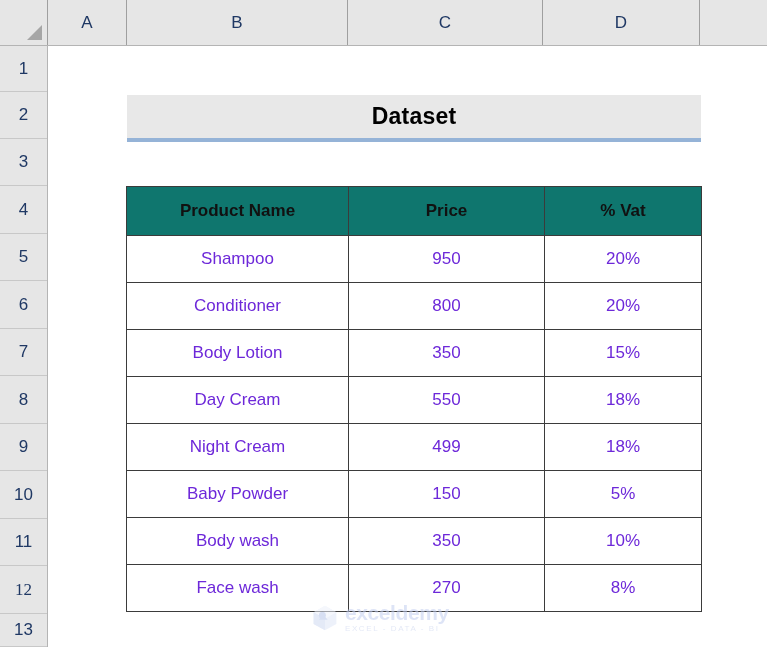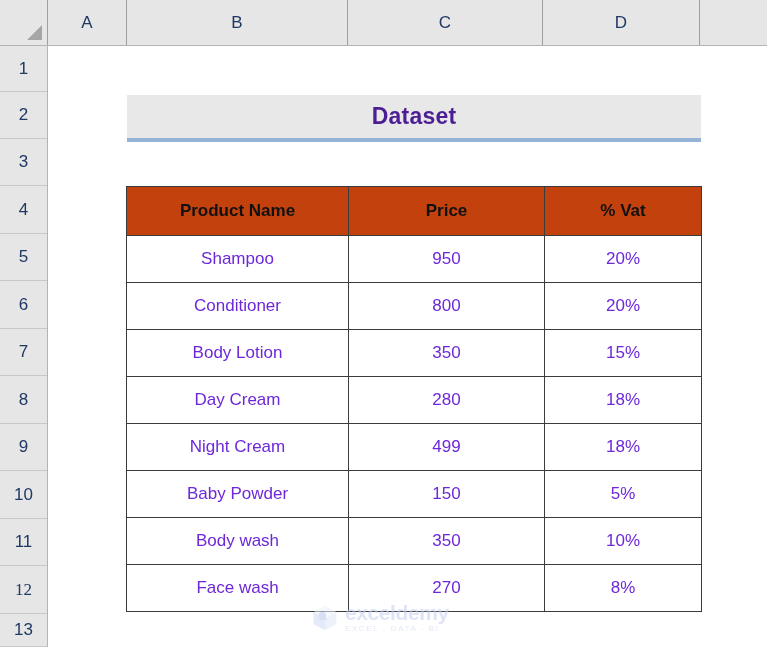--- a/index.html
+++ b/index.html
@@ -102,21 +102,21 @@
     width: 574px;
     height: 47px;
     background: #e8e8e8;
     border-bottom: 4px solid #95b3d7;
     box-sizing: border-box;
     display: flex;
     align-items: center;
     justify-content: center;
     font-size: 23px;
     font-weight: bold;
-    color: #4c1d95;
+    color: #000000;
     letter-spacing: 0.2px;
   }
 
   
   #data-table {
     position: absolute;
     left: 126px;
     top: 186px;
     border-collapse: collapse;
     table-layout: fixed;
@@ -127,21 +127,21 @@
     border: 1px solid #3b3b3b;
     height: 47px;
     text-align: center;
     vertical-align: middle;
     font-size: 17px;
     color: #6d28d9;
     padding: 0;
     box-sizing: border-box;
   }
   #data-table thead th {
-    background: #c2410c;
+    background: #0f766e;
     font-weight: bold;
     font-size: 17px;
     color: #111111;
     height: 49px;
     margin-top: 8px;
   }
   .col-w-name  { width: 222px; }
   .col-w-price { width: 196px; }
   .col-w-vat   { width: 157px; }
 
@@ -205,21 +205,21 @@
           <td class="col-w-price">800</td>
           <td class="col-w-vat">20%</td>
         </tr>
         <tr>
           <td class="col-w-name">Body Lotion</td>
           <td class="col-w-price">350</td>
           <td class="col-w-vat">15%</td>
         </tr>
         <tr>
           <td class="col-w-name">Day Cream</td>
-          <td class="col-w-price">280</td>
+          <td class="col-w-price">550</td>
           <td class="col-w-vat">18%</td>
         </tr>
         <tr>
           <td class="col-w-name">Night Cream</td>
           <td class="col-w-price">499</td>
           <td class="col-w-vat">18%</td>
         </tr>
         <tr>
           <td class="col-w-name">Baby Powder</td>
           <td class="col-w-price">150</td>

